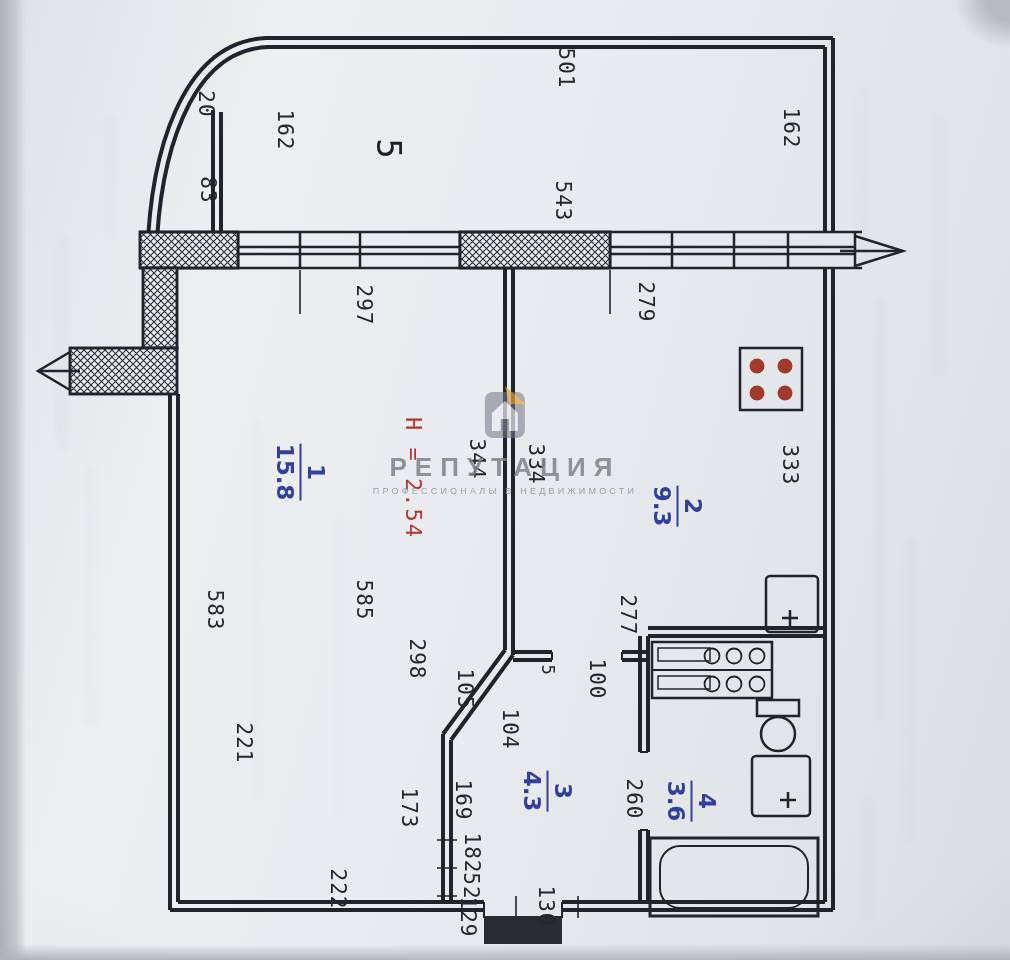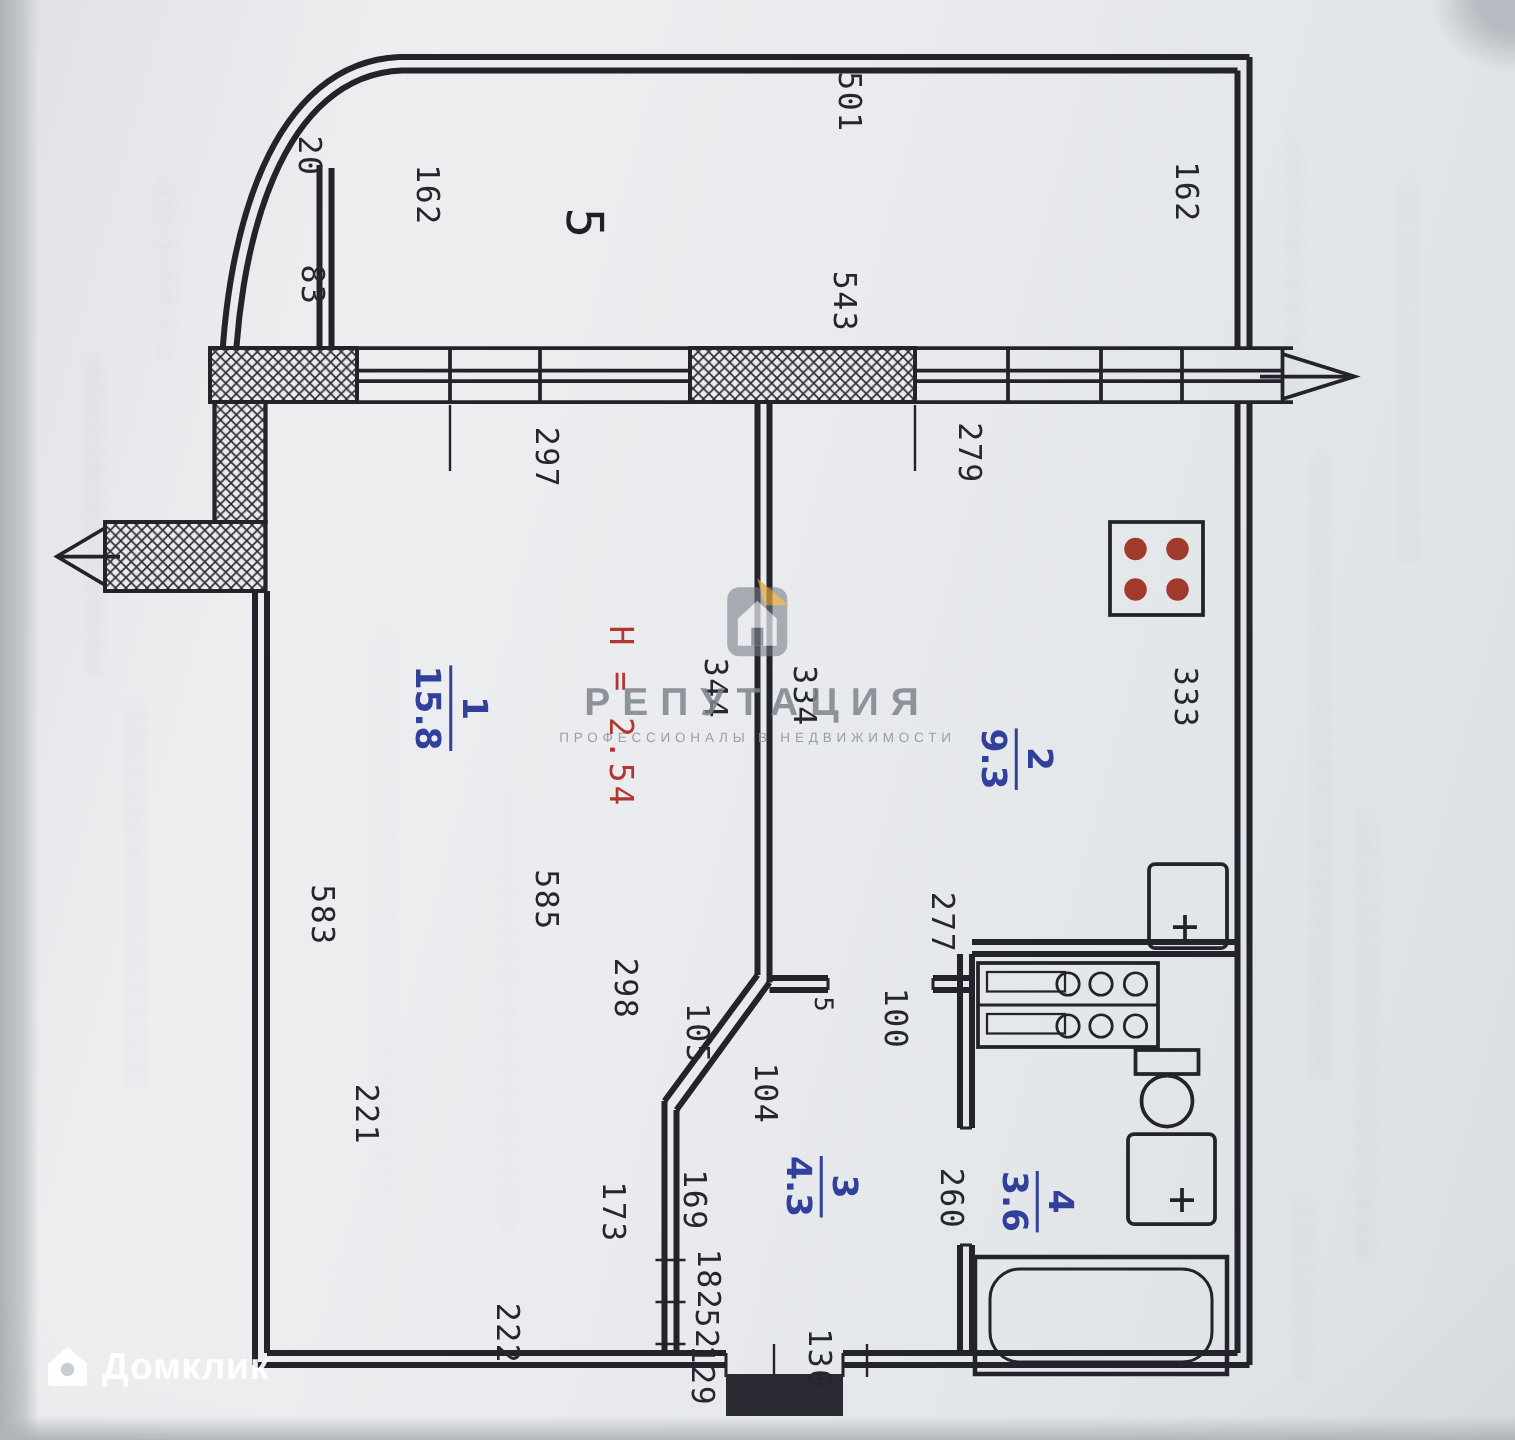--- a/index.html
+++ b/index.html
@@ -223,25 +223,18 @@
     <svg width="46" height="58" viewBox="0 0 46 58" style="opacity:.85">
       <rect x="3" y="8" width="40" height="46" rx="8" fill="#747a86" opacity="0.8"></rect>
       <path d="M23 17 L36 29 V47 H10 V29 Z" fill="#e9ebee"></path>
       <rect x="19" y="35" width="8" height="12" fill="#747a86"></rect>
       <path d="M23 2 L44 20 H28 Z" fill="#e2a43c"></path>
     </svg>
     <div class="name">РЕПУТАЦИЯ</div>
     <div class="tagline">ПРОФЕССИОНАЛЫ В НЕДВИЖИМОСТИ</div>
   </div>
 
-  <div class="domclick">
-    <svg width="30" height="30" viewBox="0 0 30 30">
-      <path d="M15 2 L28 13 V26 a2 2 0 0 1 -2 2 H4 a2 2 0 0 1 -2 -2 V13 Z" fill="rgba(255,255,255,0.9)"></path>
-      <circle cx="15" cy="17" r="4.5" fill="#c9ccd1"></circle>
-    </svg>
-    <span>Домклик</span>
-  </div>
 
   <div class="edge-left"></div>
   <div class="edge-bottom"></div>
   <div class="edge-topright"></div>
   <div class="vignette"></div>
 </div>
 
 </body></html>

